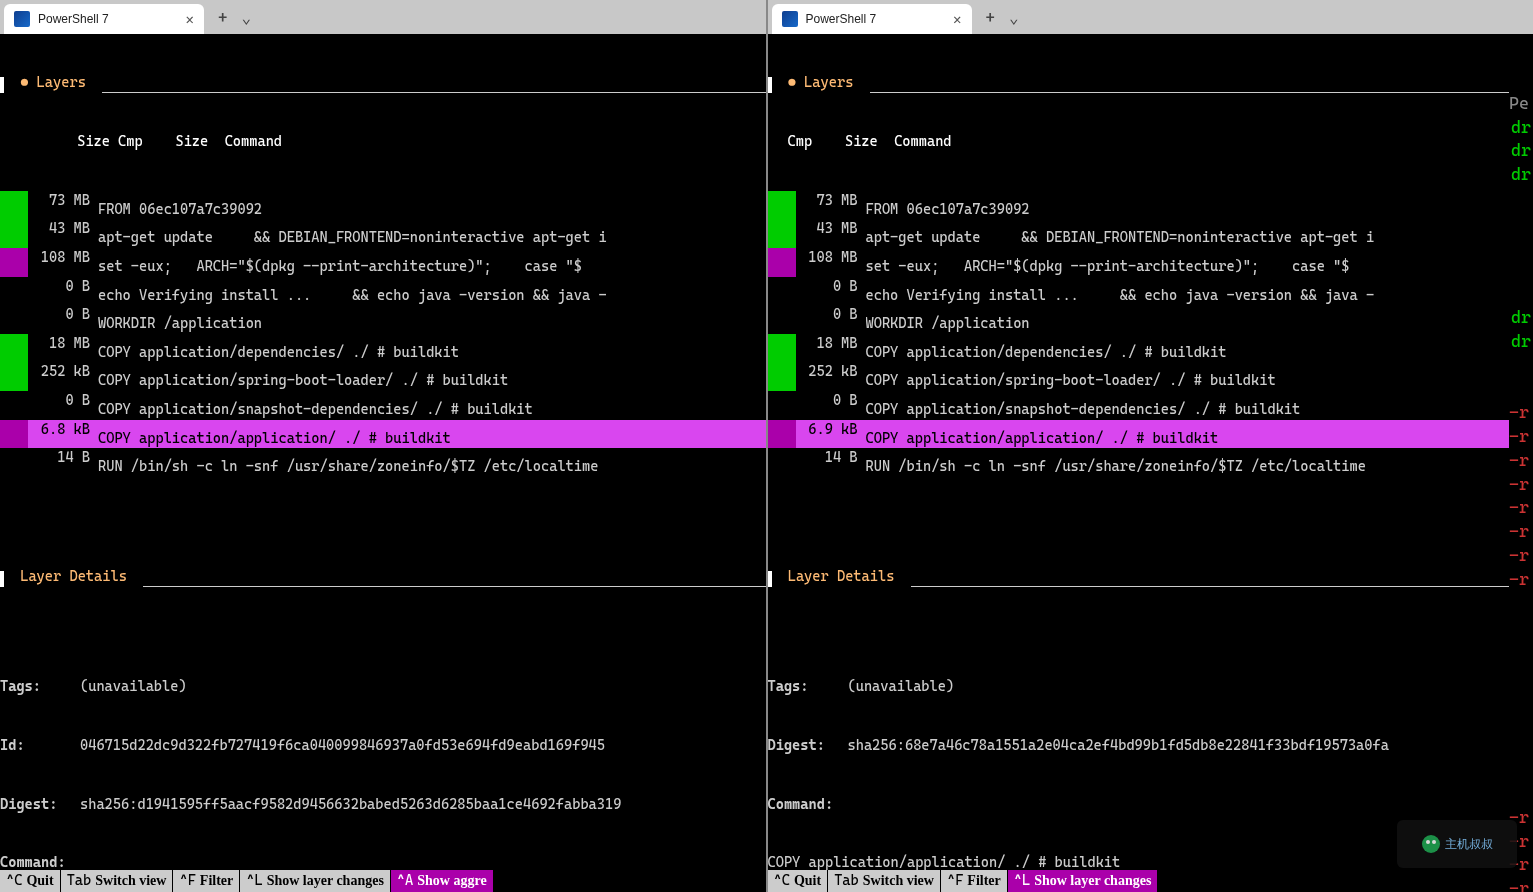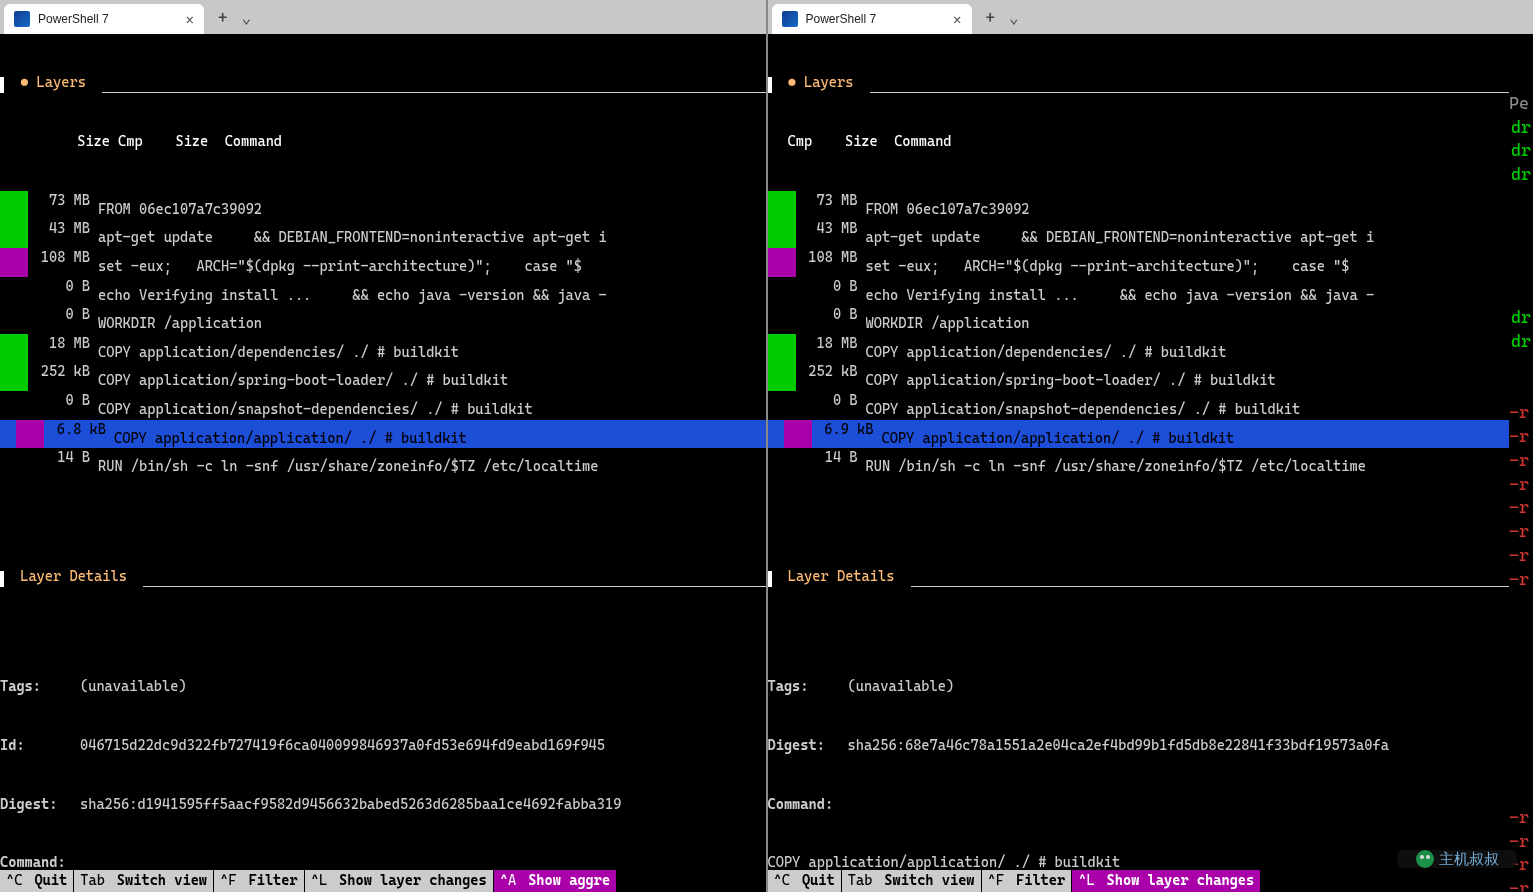--- a/index.html
+++ b/index.html
@@ -67,47 +67,47 @@
   .section-header .line {
     flex:1; border-top:1px solid #ccc; margin-left:8px; height:0;
   }
   .layer-row { display:flex; }
   .cmp { width:28px; display:inline-block; }
   .cmp.green { background:#0c0; }
   .cmp.purple { background:#a0a; }
   .cmp.blank { }
   .size { width:70px; text-align:right; padding-right:8px; display:inline-block;}
   .cmd { flex:1; overflow:hidden;margin-top:9px;}
-  .selected { background:#1d4ed8; color:#000;padding-left:16px; }
+  .selected { background:#d946ef; color:#000; }
   .selected .cmd, .selected .size { color:#000; }
   .hdr-row { color:#fff; font-weight:normal;padding-left:20px;}
   .detail-label { display:inline-block; width:80px; font-weight:bold;}
   .status-bar {
     position:absolute; bottom:0; left:0; right:0;
     background:#000; display:flex; 
     height:22px; align-items:center;
   }
   .status-item { background:#ccc; color:#000; padding:0 6px; margin-right:1px; display:flex; align-items:center; height:22px;}
   .status-item.active { background:#a0a; color:#fff;}
   .status-item .key { font-weight:normal;}
-  .status-item .lbl { font-weight:bold; margin-left:12px;}
+  .status-item .lbl { font-weight:bold; margin-left:4px;font-family:Liberation Serif, serif;}
   .right-edge {
     position:absolute; right:0; top:34px; bottom:0; 
     font-size:17px; line-height:1.4; color:#ccc;
     background:#000; overflow:hidden; width:24px; text-align:left;
   }
   .right-edge .g { color:#0c0;text-align:center;}
   .right-edge .r { color:#c33;}
   .right-edge .d { color:#888;}
   .watermark {
     position:absolute; right:16px; bottom:24px;
-    width:120px; height:18px;
+    width:120px; height:48px;
     background:#111; border-radius:6px;
     display:flex; align-items:center; justify-content:center;
-    color:#8cf; font-size:15px; font-family:sans-serif;
+    color:#8cf; font-size:12px; font-family:sans-serif;
     opacity:0.85; z-index:5;
   }
   .watermark svg { margin-right:4px;}
 </style>
 </head>
 <body>
 
 <div class="pane">
   <div class="tabbar">
     <div class="tab">

